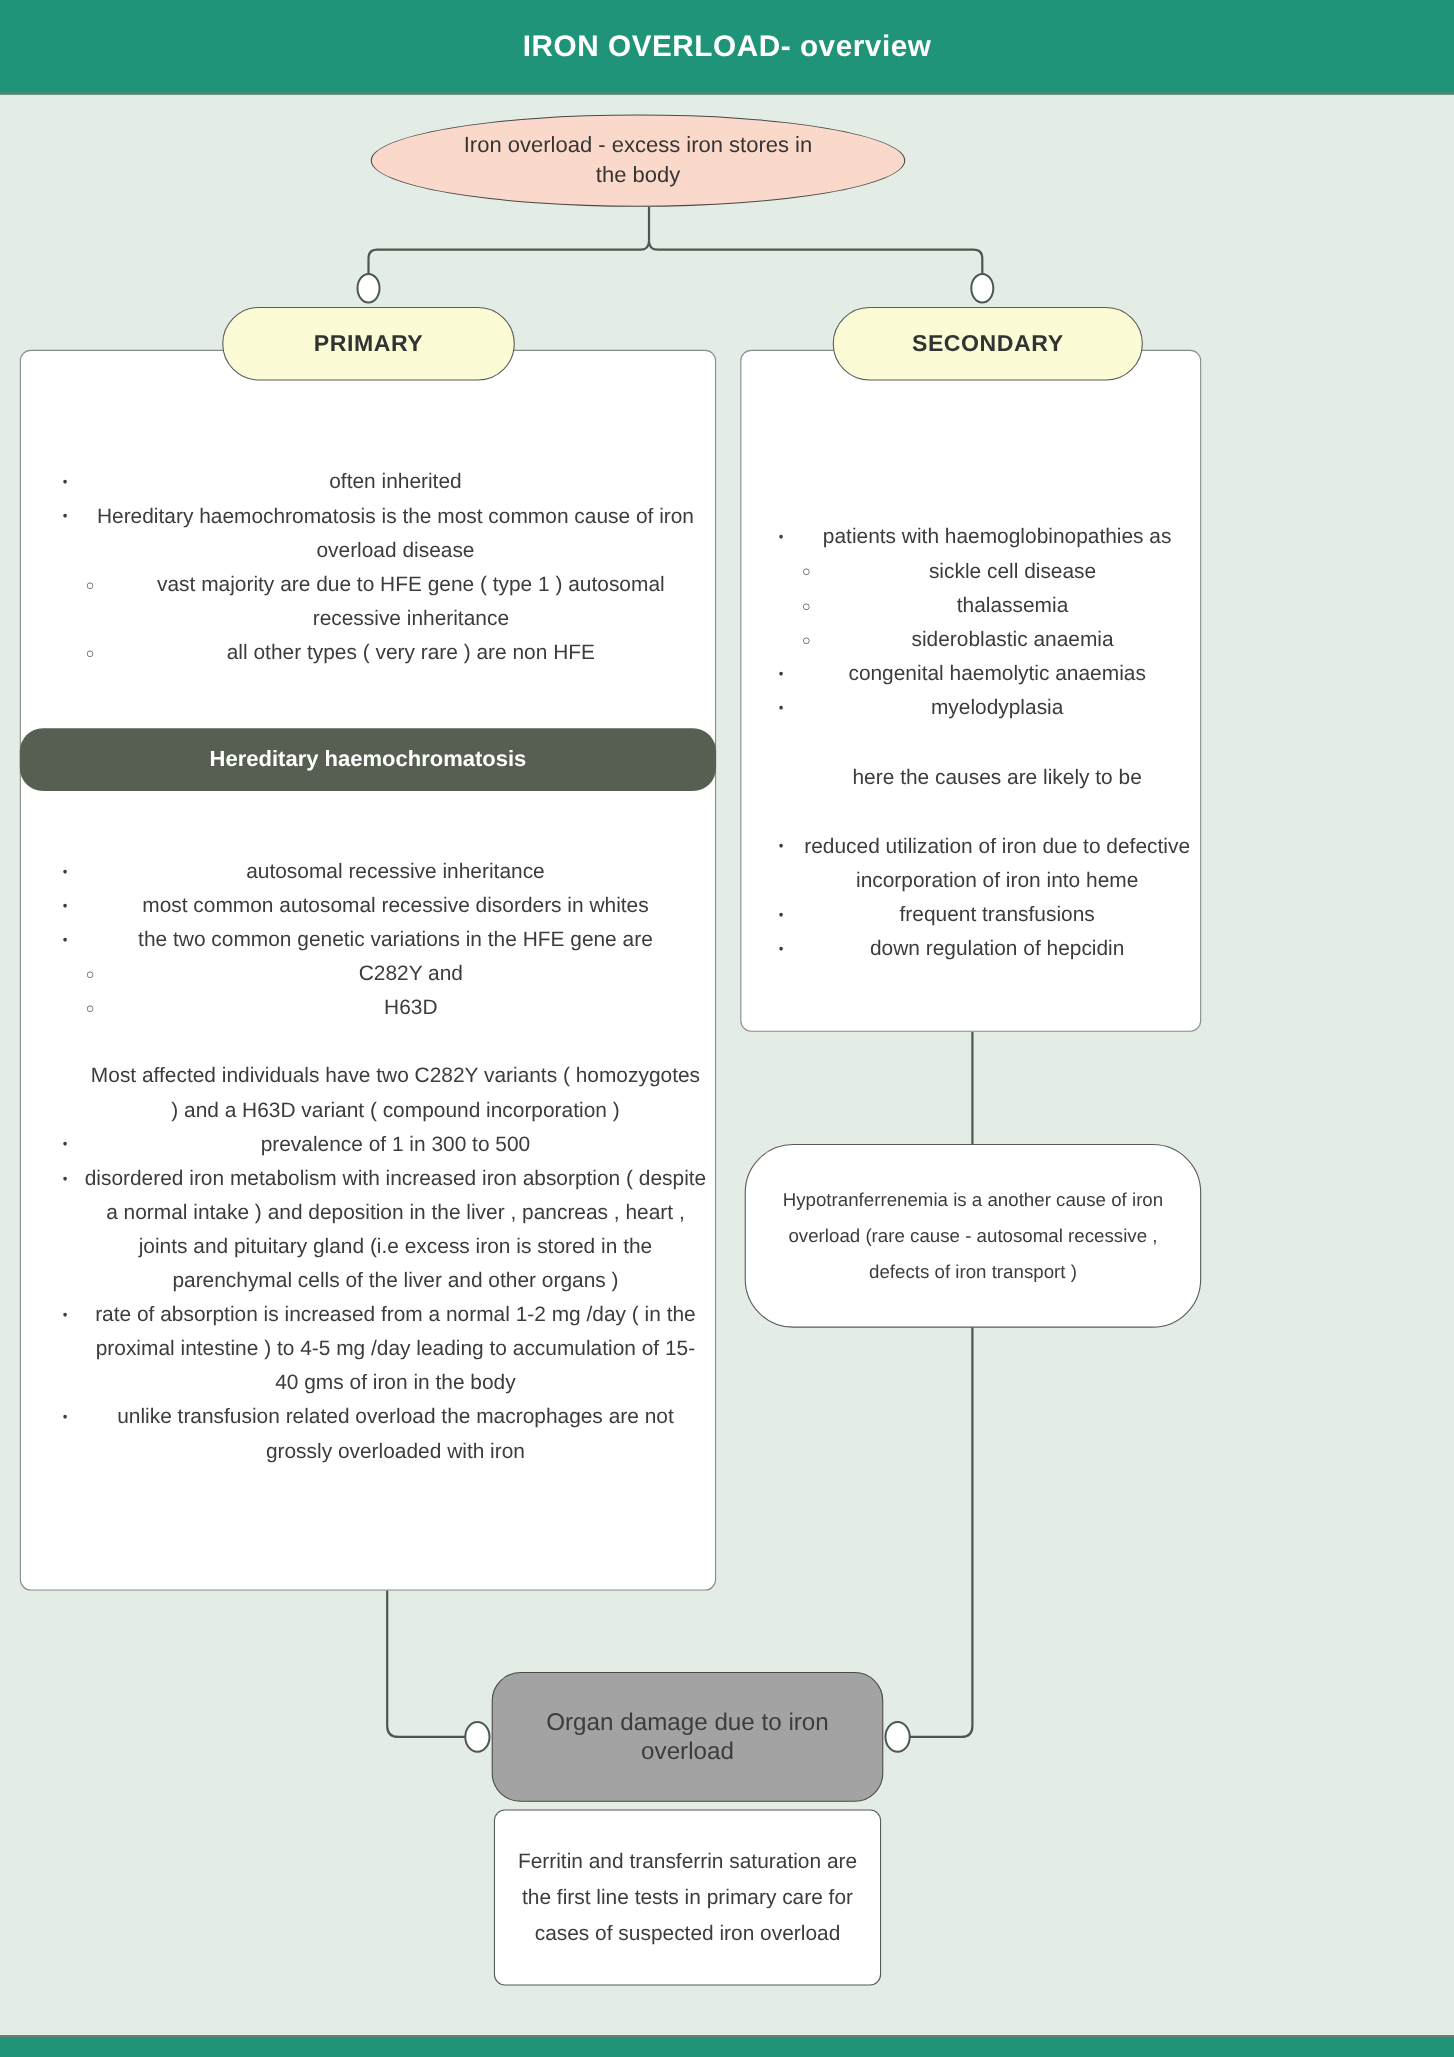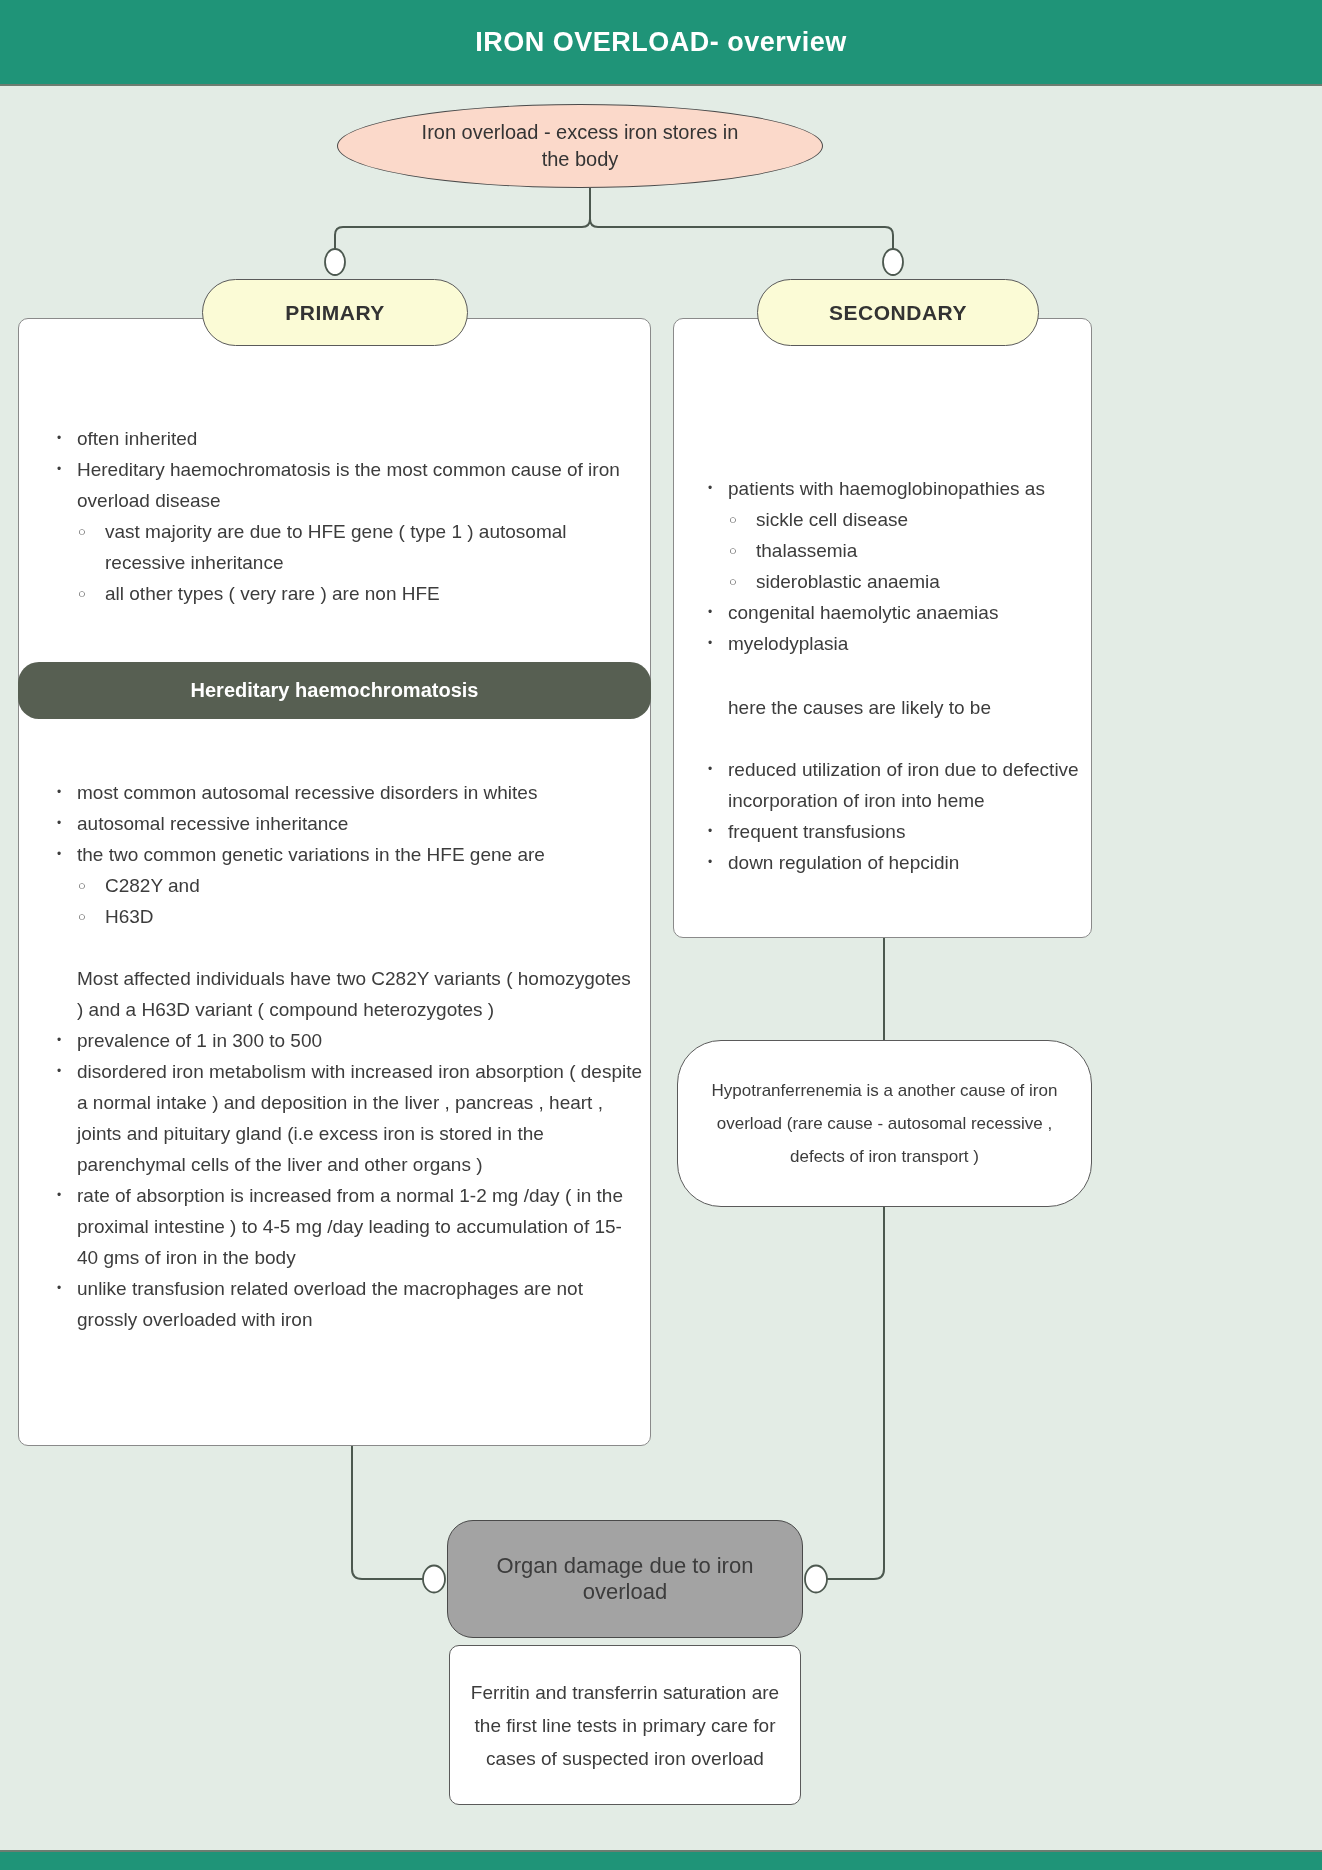--- a/index.html
+++ b/index.html
@@ -41,20 +41,21 @@
     font-weight:bold;font-size:21px;color:#333333;
     letter-spacing:.5px;z-index:3;box-sizing:border-box;
   }
   .primary-pill{left:202px;top:279px;width:266px;}
   .secondary-pill{left:757px;top:279px;width:282px;}
   .box{
     position:absolute;background:#ffffff;
     border:1.6px solid #8a8a8a;border-radius:10px;
     color:#3C3C3C;font-size:19px;line-height:31px;z-index:2;
     box-sizing:border-box;
+    text-align:center;
   }
   .primary-box{left:18px;top:318px;width:633px;height:1128px;}
   .secondary-box{left:673px;top:318px;width:419px;height:620px;}
   .banner{
     position:absolute;left:-1px;right:-1px;top:343px;height:57px;
     background:#575F52;border-radius:21px;
     color:#ffffff;font-weight:bold;font-size:20px;
     display:flex;align-items:center;justify-content:center;
   }
   .primary-intro{position:absolute;top:104px;left:18px;right:8px;}
@@ -134,27 +135,27 @@
       <li class="l2">vast majority are due to HFE gene ( type 1 ) autosomal recessive inheritance</li>
       <li class="l2">all other types ( very rare ) are non HFE</li>
     </ul>
 
     <div class="banner">
       <span>Hereditary haemochromatosis</span>
     </div>
 
     <div class="primary-details">
       <ul class="blist">
+        <li class="l1">autosomal recessive inheritance</li>
         <li class="l1">most common autosomal recessive disorders in whites</li>
-        <li class="l1">autosomal recessive inheritance</li>
         <li class="l1">the two common genetic variations in the HFE gene are</li>
         <li class="l2">C282Y and</li>
         <li class="l2">H63D</li>
       </ul>
-      <p class="para">Most affected individuals have two C282Y variants ( homozygotes ) and a H63D variant ( compound heterozygotes )</p>
+      <p class="para">Most affected individuals have two C282Y variants ( homozygotes ) and a H63D variant ( compound incorporation )</p>
       <ul class="blist gap-list">
         <li class="l1">prevalence of 1 in 300 to 500</li>
         <li class="l1">disordered iron metabolism with increased iron absorption ( despite a normal intake ) and deposition in the liver , pancreas , heart , joints and pituitary gland (i.e excess iron is stored in the parenchymal cells of the liver and other organs )</li>
         <li class="l1">rate of absorption is increased from a normal 1-2 mg /day ( in the proximal intestine ) to 4-5 mg /day leading to accumulation of 15-40 gms of iron in the body</li>
         <li class="l1">unlike transfusion related overload the macrophages are not grossly overloaded with iron</li>
       </ul>
     </div>
   </div>
 
   <div class="box secondary-box">

